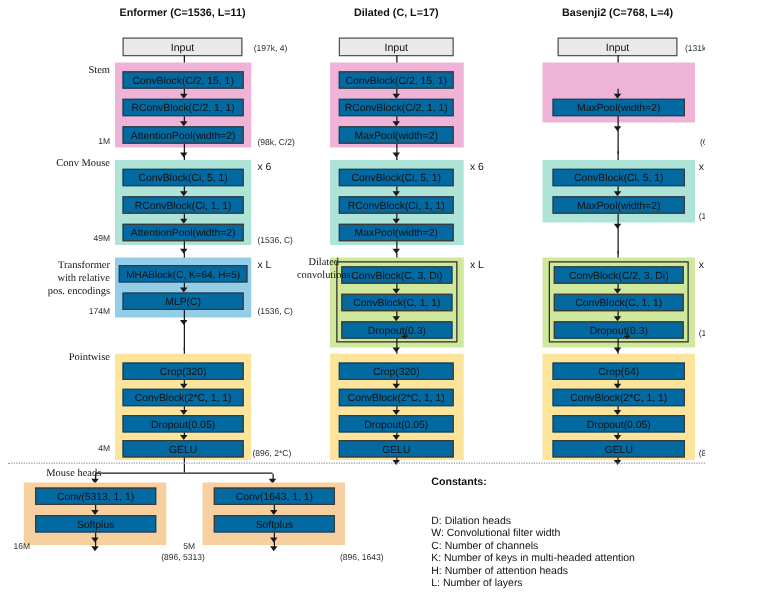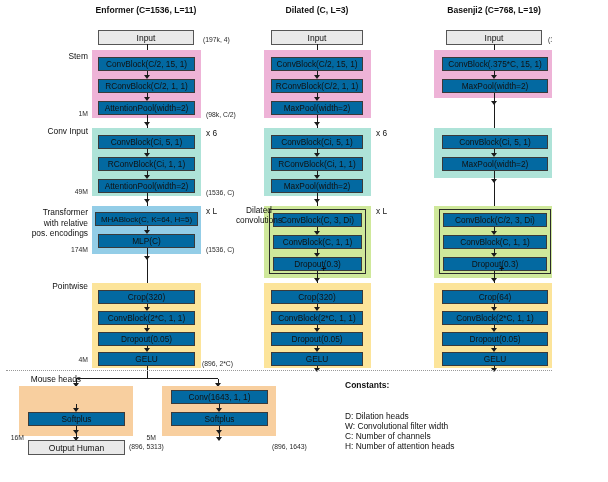--- a/index.html
+++ b/index.html
@@ -1,47 +1,47 @@
 <!DOCTYPE html>
 <html><head>
 <meta charset="utf-8">
 <style>
   html,body{margin:0;padding:0;background:#fff;}
   .canvas{position:relative;width:552px;height:482px;background:#fff;overflow:hidden;
-          font-family:"Liberation Sans",sans-serif;color:#111;}
+          font-family:"Liberation Sans",sans-serif;color:#111;padding-left:12px;}
   .hdr{position:absolute;top:5px;width:170px;text-align:center;font-size:8.6px;font-weight:bold;white-space:nowrap;}
   .sec{position:absolute;}
   .inner{position:absolute;border:1px solid #2a2a2a;box-sizing:border-box;}
   .blk{position:absolute;height:14px;background:#0369a1;border:1px solid #3a3a3a;box-sizing:border-box;
        display:flex;align-items:center;justify-content:center;font-size:8.3px;white-space:nowrap;}
   .io{position:absolute;height:15px;background:#e9e9e9;border:1px solid #555;box-sizing:border-box;
       display:flex;align-items:center;justify-content:center;font-size:8.5px;white-space:nowrap;}
   .arr{position:absolute;width:7px;}
   .arr::before{content:"";position:absolute;left:3px;top:0;bottom:3px;width:1px;background:#1a1a1a;}
   .arr::after{content:"";position:absolute;left:0;bottom:0;width:0;height:0;
               border-left:3.5px solid transparent;border-right:3.5px solid transparent;border-top:4px solid #1a1a1a;}
   .vline{position:absolute;width:1px;background:#1a1a1a;}
   .hline{position:absolute;height:1px;background:#1a1a1a;}
   .ann{position:absolute;font-size:6.8px;color:#2a2a2a;white-space:nowrap;}
   .rep{position:absolute;font-size:8.3px;white-space:nowrap;}
-  .lbl-r{position:absolute;left:0;width:88px;text-align:right;font-size:8.4px;line-height:10.5px;white-space:pre-line;}
+  .lbl-r{position:absolute;left:0;width:88px;text-align:right;font-size:8.4px;line-height:10.5px;white-space:pre-line;font-family:Liberation Serif, serif;}
   .param{position:absolute;font-size:6.8px;color:#2a2a2a;text-align:right;white-space:nowrap;}
   .plus{position:absolute;font-size:9px;font-weight:bold;}
   .dotted{position:absolute;left:6px;top:370px;width:596px;border-top:1px dotted #999;}
   .const-title{position:absolute;font-size:8.5px;font-weight:bold;}
   .const-item{font-size:8.4px;line-height:10px;white-space:nowrap;}
 </style>
 </head>
 <body>
 
 <div class="canvas">
 
   <div class="hdr" style="left:61px">Enformer (C=1536, L=11)</div>
-  <div class="hdr" style="left:232px">Dilated (C, L=3)</div>
-  <div class="hdr" style="left:409px">Basenji2 (C=768, L=19)</div>
+  <div class="hdr" style="left:232px">Dilated (C, L=17)</div>
+  <div class="hdr" style="left:409px">Basenji2 (C=768, L=4)</div>
 
   <div class="io" style="left:98px;top:30px;width:96px">Input</div>
   <div class="ann" style="left:203px;top:36px">(197k, 4)</div>
   <div class="arr" style="left:144px;top:44px;height:13px"></div>
 
   <div class="sec" style="left: 92px; top: 50px; width: 109px; height: 68px; background: rgb(238, 179, 215);"></div>
   <div class="blk" style="left:98px;top:57px;width:97px">ConvBlock(C/2, 15, 1)</div>
   <div class="arr" style="left:144px;top:71px;height:8px"></div>
   <div class="blk" style="left:98px;top:79px;width:97px">RConvBlock(C/2, 1, 1)</div>
   <div class="arr" style="left:144px;top:93px;height:8px"></div>
@@ -128,21 +128,20 @@
   <div class="blk" style="left:271px;top:332px;width:92px">Dropout(0.05)</div>
   <div class="arr" style="left:314px;top:346px;height:6px"></div>
   <div class="blk" style="left:271px;top:352px;width:92px">GELU</div>
   <div class="arr" style="left:314px;top:366px;height:6px"></div>
 
   <div class="io" style="left:446px;top:30px;width:96px">Input</div>
   <div class="ann" style="left:548px;top:36px">(131k, 4)</div>
   <div class="arr" style="left:491px;top:44px;height:13px"></div>
 
   <div class="sec" style="left: 434px; top: 50px; width: 122px; height: 48px; background: rgb(238, 179, 215);"></div>
-  <div class="blk" style="left:442px;top:57px;width:106px">ConvBlock(.375*C, 15, 1)</div>
   <div class="arr" style="left:491px;top:71px;height:8px"></div>
   <div class="blk" style="left:442px;top:79px;width:106px">MaxPool(width=2)</div>
   <div class="ann" style="left:560px;top:111px">(65k, .375*C)</div>
   <div class="arr" style="left:491px;top:93px;height:12px"></div>
   <div class="vline" style="left:494px;top:103px;height:20px"></div>
   <div class="arr" style="left:491px;top:121px;height:14px"></div>
 
   <div class="sec" style="left: 434px; top: 128px; width: 122px; height: 50px; background: rgb(174, 227, 216);"></div>
   <div class="rep" style="left:559px;top:128px">x 6</div>
   <div class="blk" style="left:442px;top:135px;width:106px">ConvBlock(Ci, 5, 1)</div>
@@ -172,54 +171,56 @@
   <div class="blk" style="left:442px;top:311px;width:106px">ConvBlock(2*C, 1, 1)</div>
   <div class="arr" style="left:491px;top:325px;height:7px"></div>
   <div class="blk" style="left:442px;top:332px;width:106px">Dropout(0.05)</div>
   <div class="arr" style="left:491px;top:346px;height:6px"></div>
   <div class="blk" style="left:442px;top:352px;width:106px">GELU</div>
   <div class="ann" style="left:559px;top:360px">(896, 2*C)</div>
   <div class="arr" style="left:491px;top:366px;height:6px"></div>
 
   <div class="lbl-r" style="top:51px">Stem</div>
   <div class="param" style="left:0;top:110px;width:88px">1M</div>
-  <div class="lbl-r" style="top:126px">Conv Input</div>
+  <div class="lbl-r" style="top:126px">Conv Mouse</div>
   <div class="param" style="left:0;top:188px;width:88px">49M</div>
   <div class="lbl-r" style="top:207px">Transformer
 with relative
 pos. encodings</div>
   <div class="param" style="left:0;top:246px;width:88px">174M</div>
   <div class="lbl-r" style="top:281px">Pointwise</div>
   <div class="param" style="left:0;top:356px;width:88px">4M</div>
   <div class="lbl-r" style="top:374px;width:81px">Mouse heads</div>
 
   <div class="lbl-r" style="left:230px;top:205px;width:58px;text-align:center;line-height:10px;font-size:8.3px">Dilated
 convolutions</div>
 
   <div class="dotted"></div>
 
   <div class="sec" style="left: 19px; top: 386px; width: 114px; height: 50px; background: rgb(248, 207, 159);"></div>
+  <div class="blk" style="left:28px;top:390px;width:97px">Conv(5313, 1, 1)</div>
   <div class="arr" style="left:73px;top:404px;height:8px"></div>
   <div class="blk" style="left:28px;top:412px;width:97px">Softplus</div>
   <div class="arr" style="left:73px;top:426px;height:8px"></div>
   <div class="arr" style="left:73px;top:432px;height:9px"></div>
-  <div class="io" style="left:28px;top:440px;width:97px">Output Human</div>
   <div class="param" style="left:0;top:434px;width:24px">16M</div>
   <div class="ann" style="left:129px;top:443px">(896, 5313)</div>
 
   <div class="sec" style="left: 162px; top: 386px; width: 114px; height: 50px; background: rgb(248, 207, 159);"></div>
   <div class="blk" style="left:171px;top:390px;width:97px">Conv(1643, 1, 1)</div>
   <div class="arr" style="left:216px;top:404px;height:8px"></div>
   <div class="blk" style="left:171px;top:412px;width:97px">Softplus</div>
   <div class="arr" style="left:216px;top:426px;height:8px"></div>
   <div class="arr" style="left:216px;top:432px;height:9px"></div>
   <div class="param" style="left:132px;top:434px;width:24px">5M</div>
   <div class="ann" style="left:272px;top:443px">(896, 1643)</div>
 
   <div class="const-title" style="left:345px;top:380px">Constants:</div>
   <div style="position:absolute;left:345px;top:411px">
     <div class="const-item">D: Dilation heads</div>
     <div class="const-item">W: Convolutional filter width</div>
     <div class="const-item">C: Number of channels</div>
+    <div class="const-item">K: Number of keys in multi-headed attention</div>
     <div class="const-item">H: Number of attention heads</div>
+    <div class="const-item">L: Number of layers</div>
   </div>
 
 </div>
 
 </body></html>

